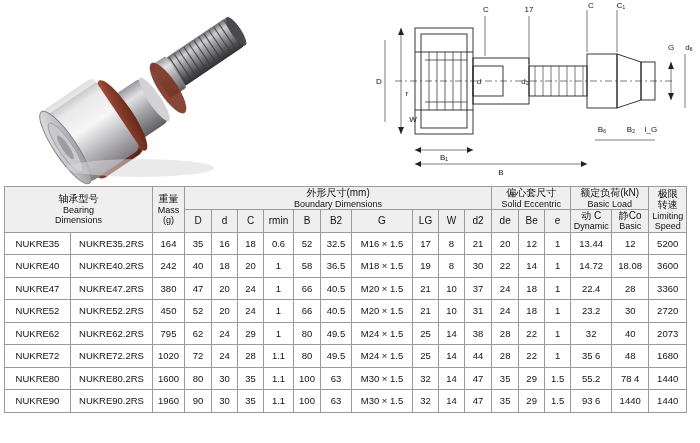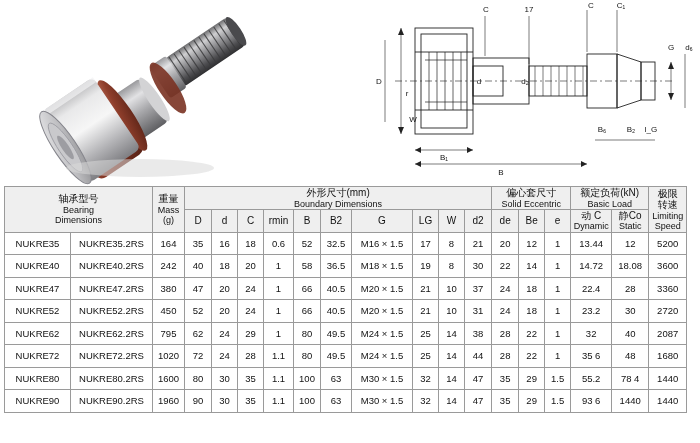--- a/index.html
+++ b/index.html
@@ -318,21 +318,21 @@
         <th>d2</th>
         <th>de</th>
         <th>Be</th>
         <th>e</th>
         <th>
           <div class="th-cn">动 C</div>
           <div class="th-en">Dynamic</div>
         </th>
         <th>
           <div class="th-cn">静Co</div>
-          <div class="th-en">Static</div>
+          <div class="th-en">Basic</div>
         </th>
       </tr>
     </thead>
     <tbody>
       <tr>
         <td class="left-col">NUKRE35</td>
         <td class="left-col">NUKRE35.2RS</td>
         <td>164</td>
         <td>35</td>
         <td>16</td>
@@ -426,21 +426,21 @@
         <td>49.5</td>
         <td class="nowrap">M24 × 1.5</td>
         <td>25</td>
         <td>14</td>
         <td>38</td>
         <td>28</td>
         <td>22</td>
         <td>1</td>
         <td>32</td>
         <td>40</td>
-        <td>2087</td>
+        <td>2073</td>
       </tr>
       <tr>
         <td class="left-col">NUKRE72</td>
         <td class="left-col">NUKRE72.2RS</td>
         <td>1020</td>
         <td>72</td>
         <td>24</td>
         <td>28</td>
         <td>1.1</td>
         <td>80</td>

